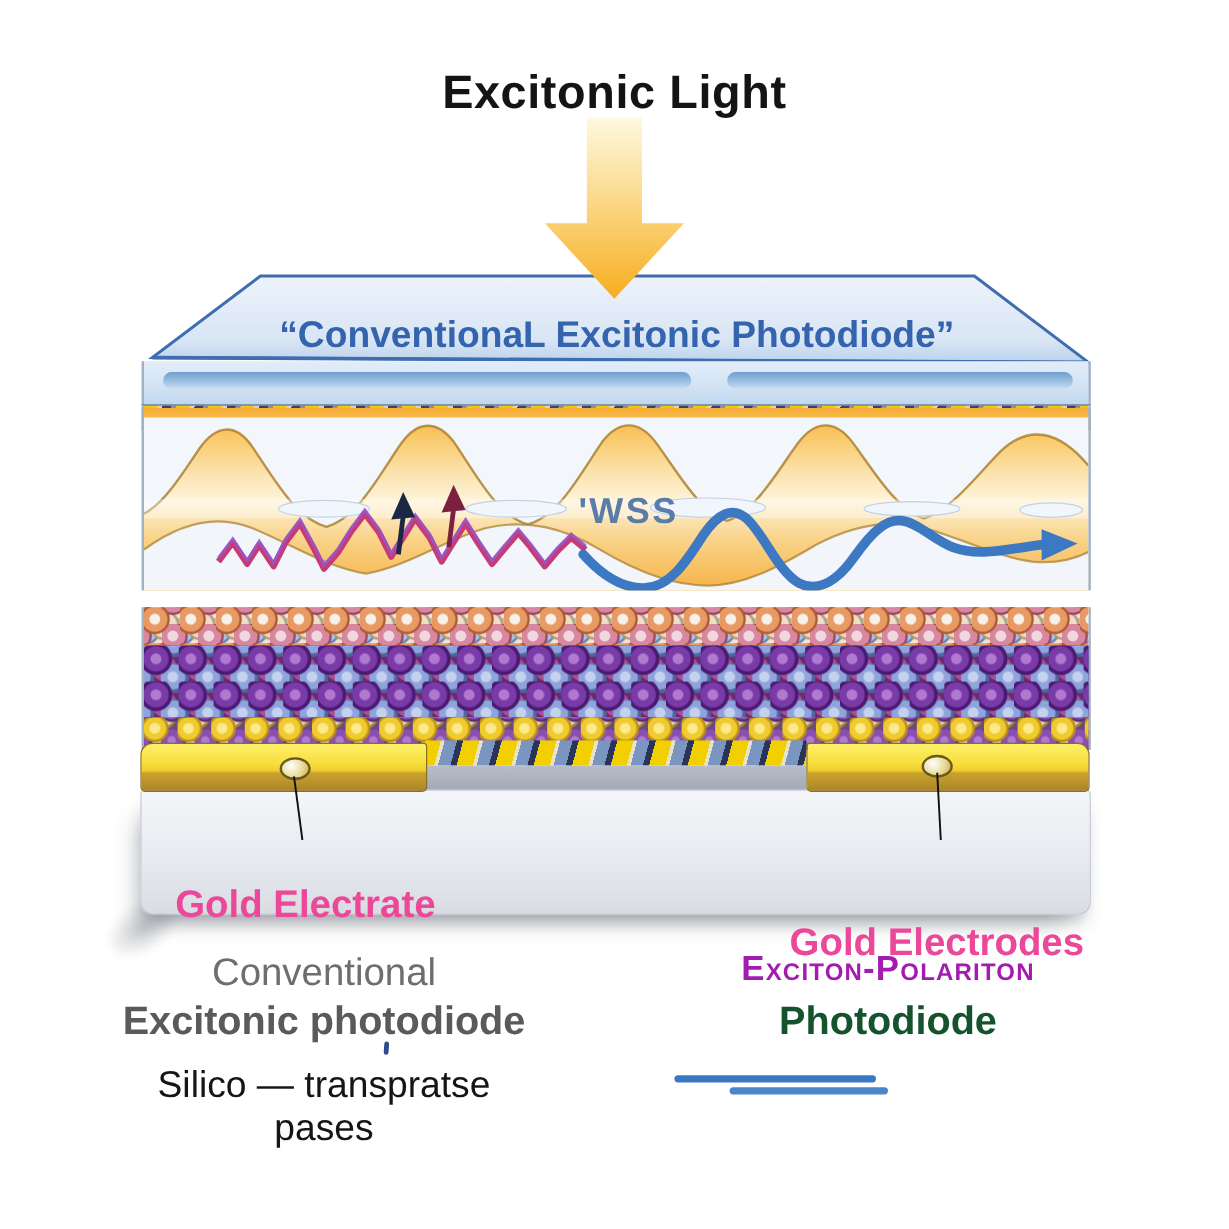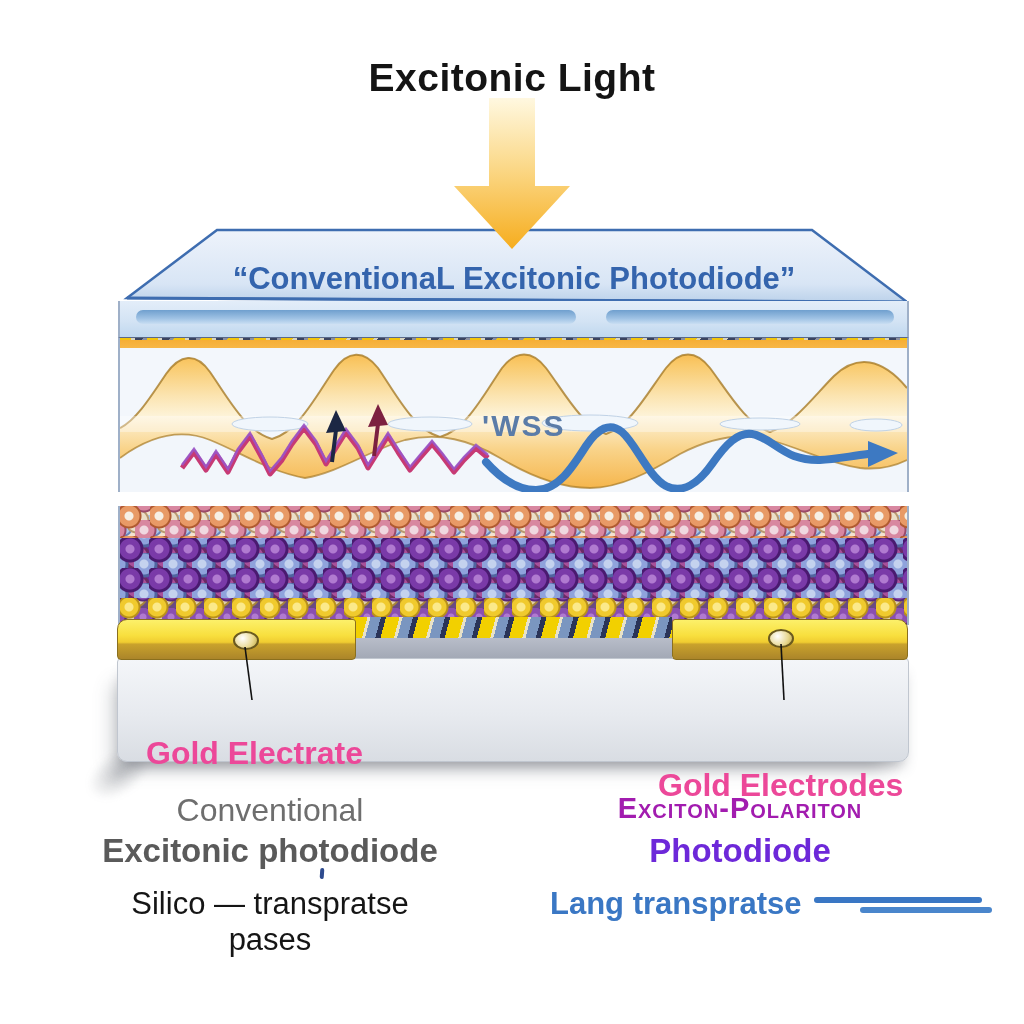--- a/index.html
+++ b/index.html
@@ -113,21 +113,21 @@
     transform:rotate(-35deg);filter:blur(3px);
   }
 
   
   .cap{position:absolute;text-align:center;}
   .cap-l1{top:792px;font-size:32px;font-weight:500;color:#6e6e6e;}
   .cap-l2{top:832px;font-size:33px;font-weight:700;color:#5a5a5a;}
   .cap-l3{top:886px;font-size:31px;font-weight:500;color:#151515;}
   .cap-r1{top:792px;font-size:29px;font-weight:700;color:#a21caf;
           font-variant:small-caps;letter-spacing:1px;}
-  .cap-r2{top:832px;font-size:33px;font-weight:700;color:#6d28d9;}
+  .cap-r2{top:832px;font-size:33px;font-weight:700;color:#14532d;}
   #cap-right-row3{left:550px;top:886px;z-index:2;display:flex;align-items:center;}
   #cap-right-line3{font-size:31px;font-weight:700;color:#3a77c4;white-space:nowrap;}
   #underline-group{position:relative;width:190px;height:34px;margin-left:12px;}
   .blue-line{position:absolute;height:6px;border-radius:3px;background:#3a77c4;}
   #underline-primary{left:0;top:10px;width:168px;}
   #underline-secondary{left:46px;top:20px;width:132px;background:#4a86cc;}
   #stray-tick{left:320px;top:868px;width:4px;height:11px;background:#2e4b8e;
     border-radius:2px;transform:rotate(4deg);z-index:2;}
 </style>
 </head>
@@ -256,18 +256,17 @@
 <div class="abs" id="corner-shadow"></div>
 
 <div class="abs cap cap-l1" id="cap-left-line1" style="left:90px;width:360px;">Conventional</div>
 <div class="abs cap cap-l2" style="left:90px;width:360px;">Excitonic photodiode</div>
 <div class="abs cap cap-l3" style="left:90px;width:360px;">Silico — transpratse pases</div>
 <div class="abs" id="stray-tick"></div>
 
 <div class="abs cap cap-r1" style="left:545px;width:390px;">Exciton-Polariton</div>
 <div class="abs cap cap-r2" style="left:545px;width:390px;">Photodiode</div>
 <div class="abs" id="cap-right-row3">
-  <span id="cap-right-line3">Lang transpratse</span>
   <span id="underline-group">
     <i class="blue-line" id="underline-primary"></i>
     <i class="blue-line" id="underline-secondary"></i>
   </span>
 </div>
 
 </body></html>

